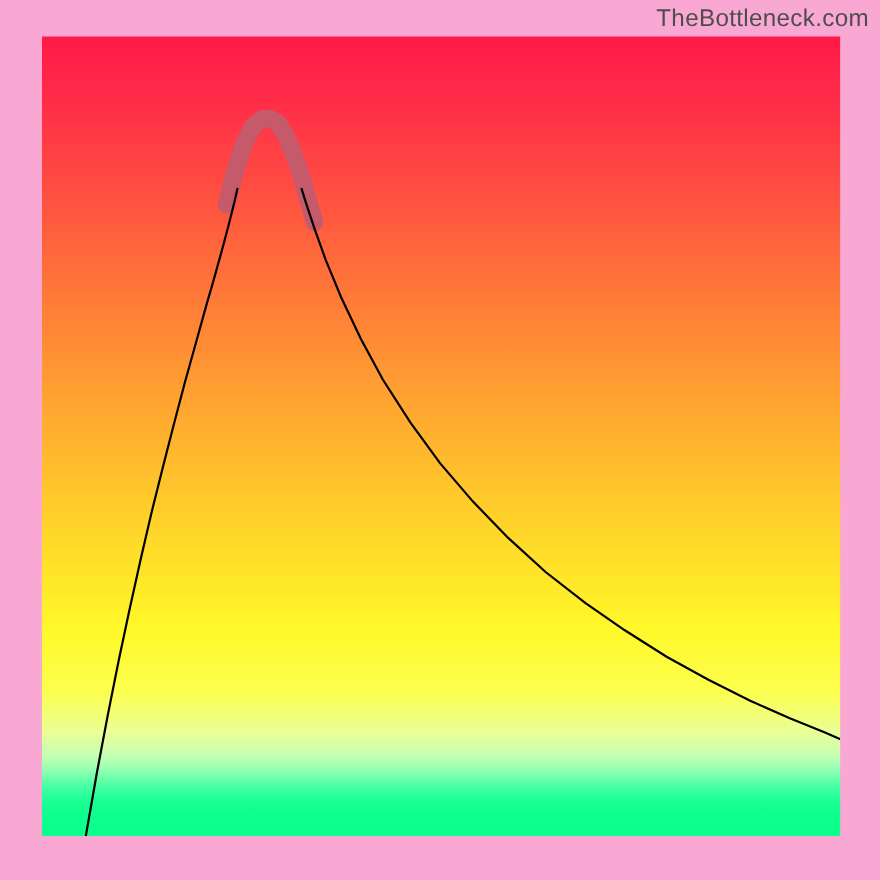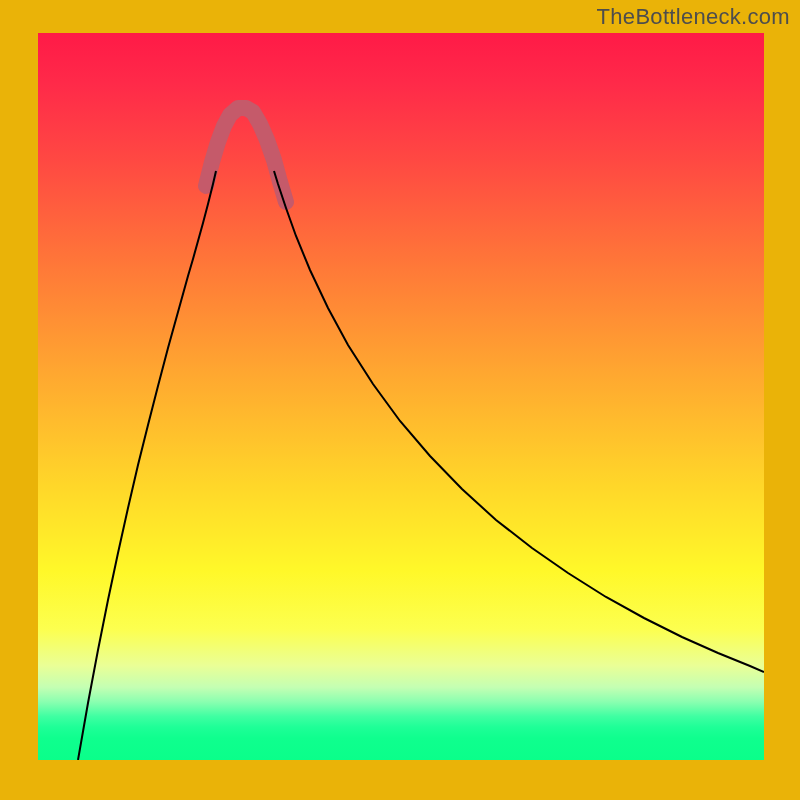--- a/index.html
+++ b/index.html
@@ -10,21 +10,21 @@
     background: #000000;
     overflow: hidden;
     font-family: Arial, sans-serif;
   }
   .frame {
     position: absolute;
     left: 0;
     top: 0;
     width: 800px;
     height: 800px;
-    background: #eab308;
+    background: #f9a8d4;
   }
   .plot-area {
     position: absolute;
     left: 38px;
     top: 33px;
     width: 726px;
     height: 727px;
     overflow: hidden;
   }
   .gradient-bg {

